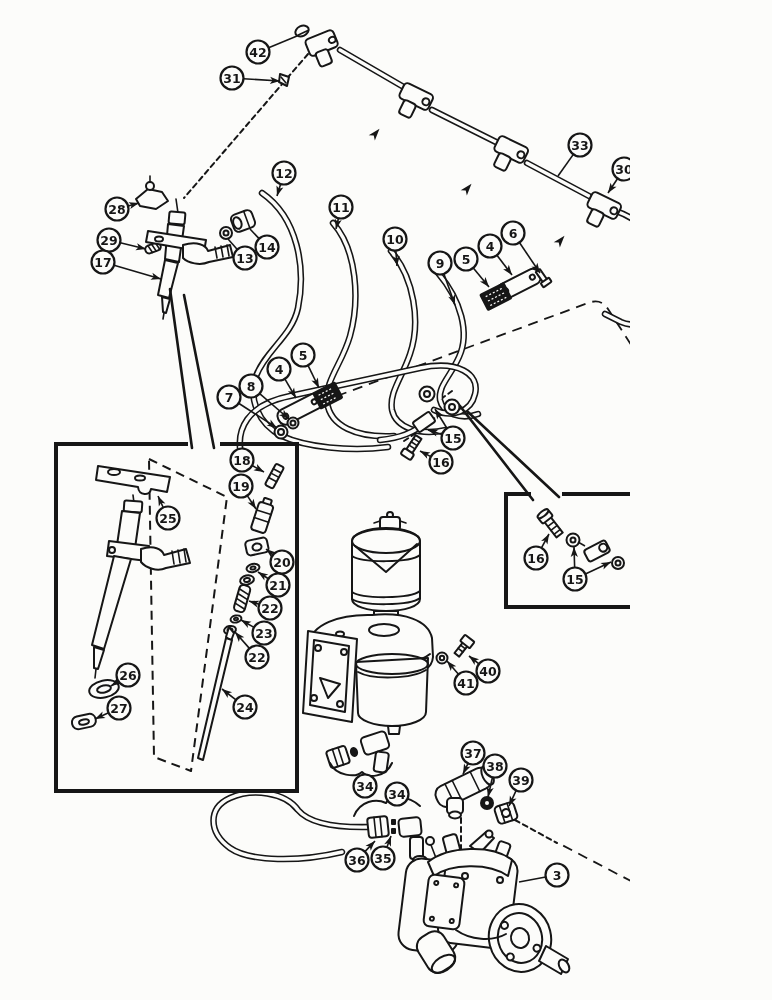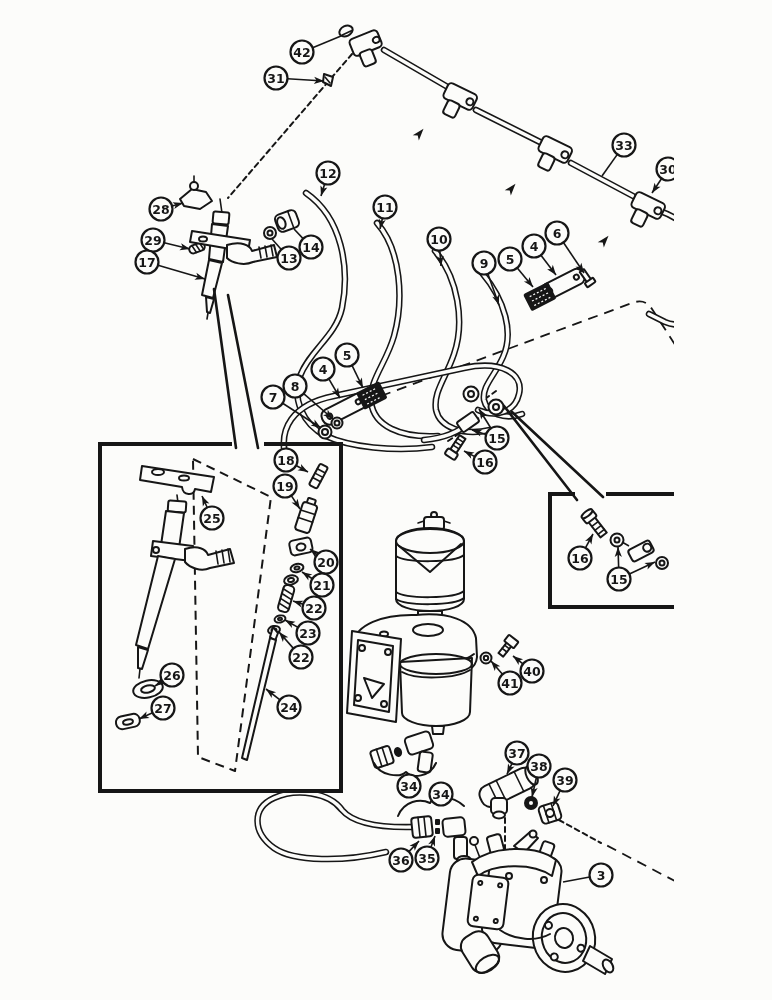--- a/index.html
+++ b/index.html
@@ -1,18 +1,18 @@
 <!DOCTYPE html>
 <html style="--ink: #161616; --paper: #fcfcfa;"><head>
 <meta charset="utf-8">
 <title>Diagram</title>
 <style>
   :root{ --ink:#161616; --paper:#fcfcfa; }
   html,body{margin:0;padding:0;background:var(--paper);}
-  .page{position:relative;width:630px;height:1000px;background:var(--paper);overflow:hidden;margin-left:44px;}
+  .page{position:relative;width:630px;height:1000px;background:var(--paper);overflow:hidden;}
   svg{display:block;}
   .wh{fill:var(--paper);stroke:var(--ink);stroke-width:2;stroke-linejoin:round;}
   .nf{fill:none;stroke:var(--ink);stroke-width:2;stroke-linejoin:round;stroke-linecap:round;}
   .ln{fill:none;stroke:var(--ink);stroke-width:1.6;stroke-linecap:round;}
   .blk{fill:var(--ink);stroke:none;}
   .tube{fill:none;stroke:var(--ink);stroke-width:6.5;stroke-linecap:round;stroke-linejoin:round;}
   .tube-core{fill:none;stroke:var(--paper);stroke-width:3.4;stroke-linecap:round;stroke-linejoin:round;}
   .dash{fill:none;stroke:var(--ink);stroke-width:1.8;stroke-dasharray:10 7;stroke-linejoin:round;}
   .dash2{fill:none;stroke:var(--ink);stroke-width:2;stroke-dasharray:5 4;stroke-linecap:round;}
   .dash3{fill:none;stroke:var(--ink);stroke-width:2;stroke-dasharray:9 6;stroke-linejoin:round;}

